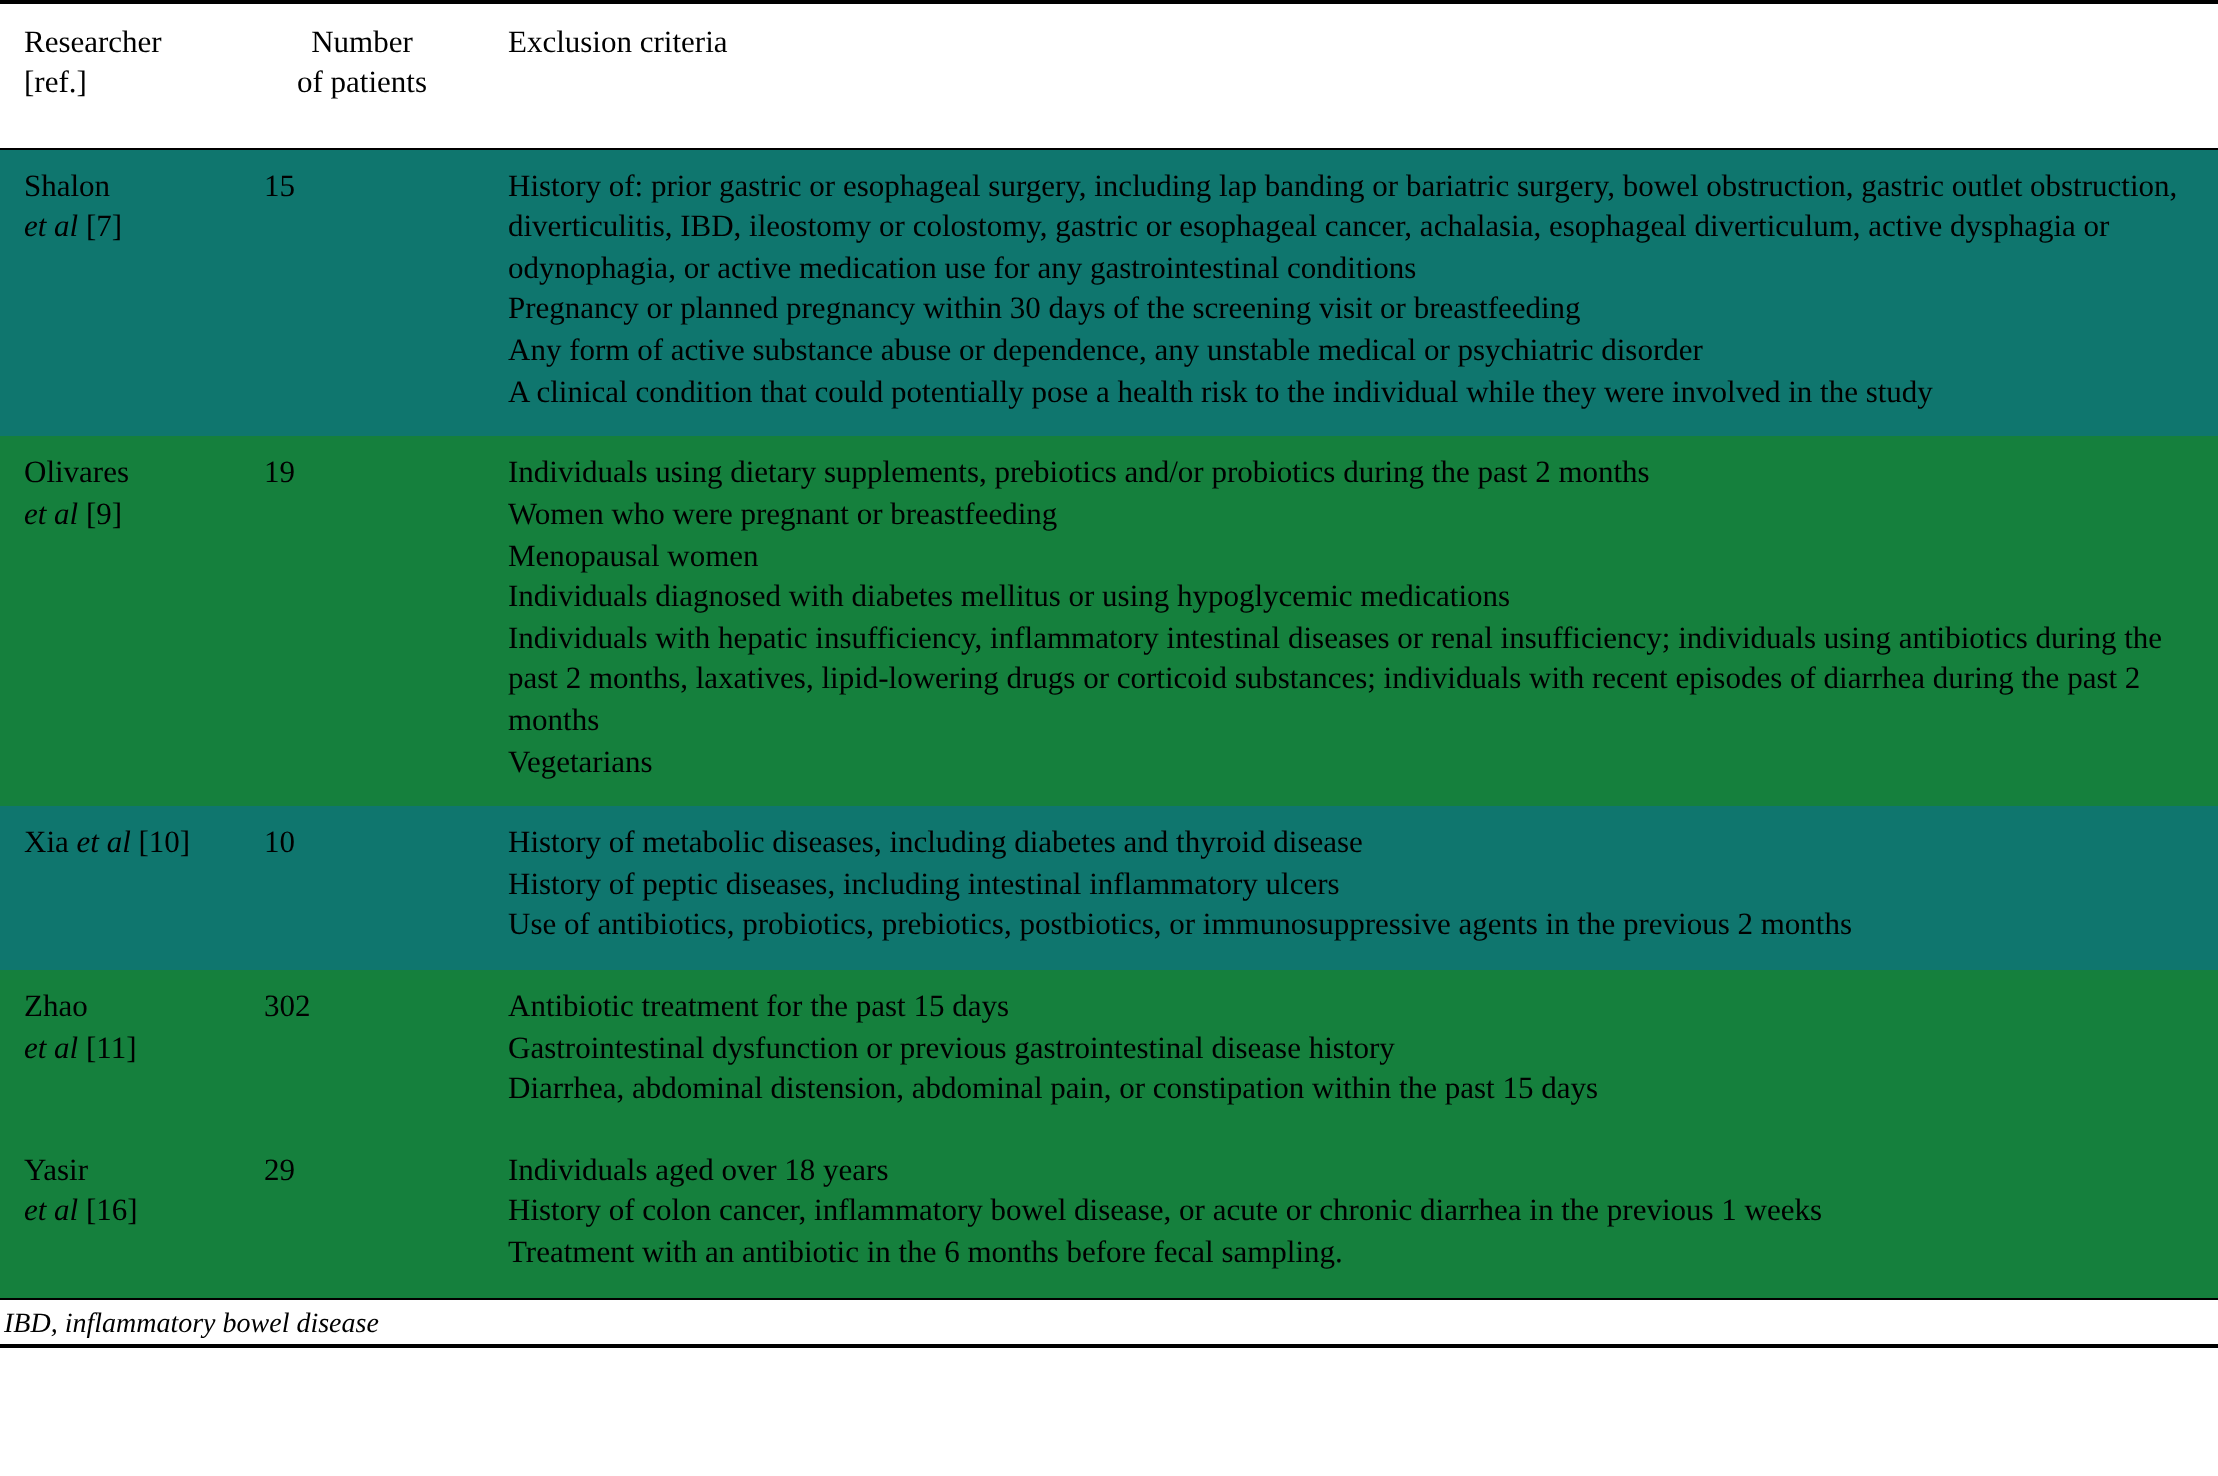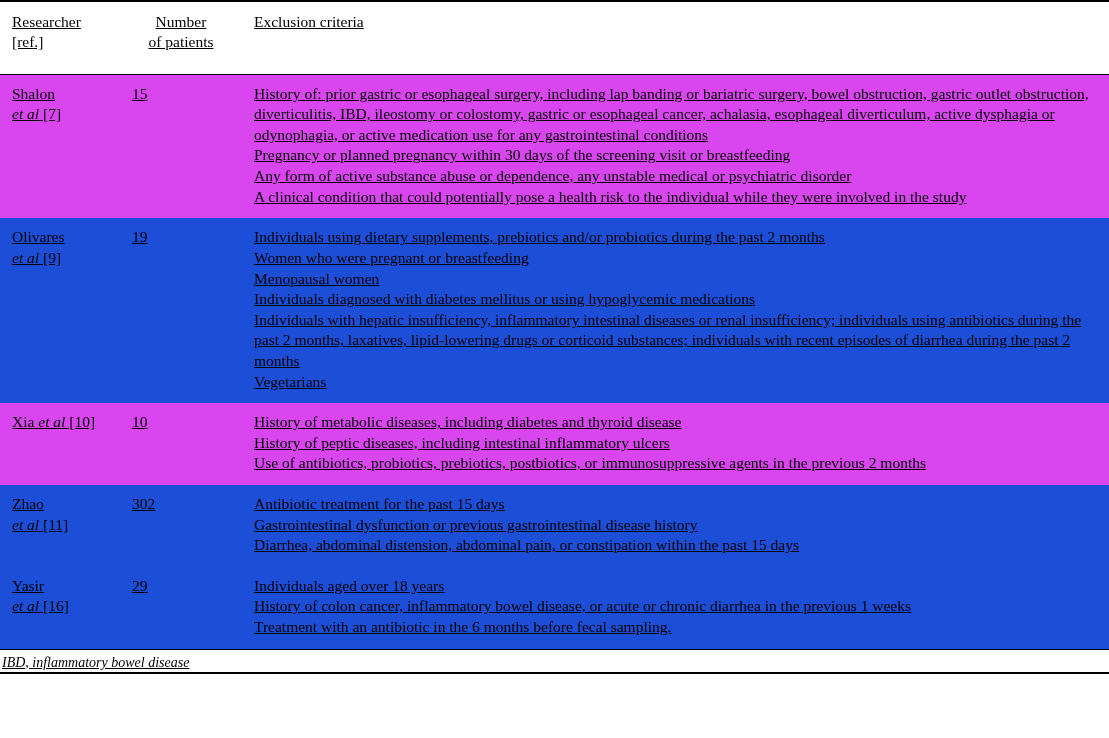--- a/index.html
+++ b/index.html
@@ -11,21 +11,20 @@
     width: 1109px;
     height: 738px;
     font-family: "Liberation Serif", "DejaVu Serif", serif;
     color: #000000;
     overflow: hidden;
   }
   .table-wrap {
     width: 927px;
     box-sizing: border-box;
     padding: 0;
-    text-decoration: underline;
   }
   table.data {
     border-collapse: collapse;
     width: 1109px;
     table-layout: fixed;
   }
   table.data col.c-researcher { width: 128px; }
   table.data col.c-number { width: 112px; }
   table.data col.c-criteria { width: 869px; }
 
@@ -47,22 +46,22 @@
   thead th.crit {
     padding-left: 14px;
   }
 
   tbody td {
     font-size: 15.5px;
     line-height: 1.33;
     vertical-align: top;
     padding: 9px 8px 11px 12px;
   }
-  tbody tr.band-light td { background: #d946ef; }
-  tbody tr.band-dark td { background: #1d4ed8; }
+  tbody tr.band-light td { background: #0f766e; }
+  tbody tr.band-dark td { background: #15803d; }
 
   td.num {
     text-align: left;
     padding-left: 4px;
     padding-right: 10px;
     white-space: nowrap;
   }
   td.crit {
     padding-left: 14px;
     padding-right: 14px;

